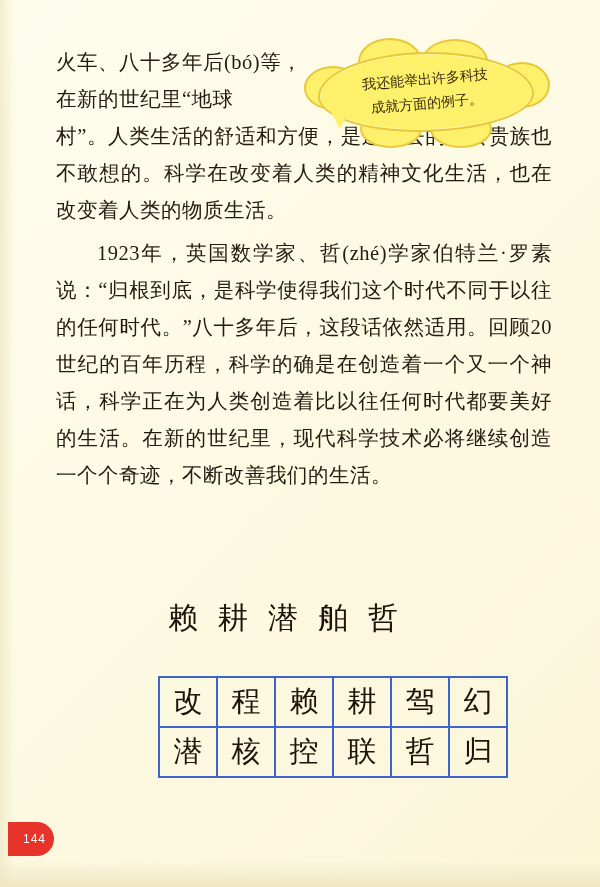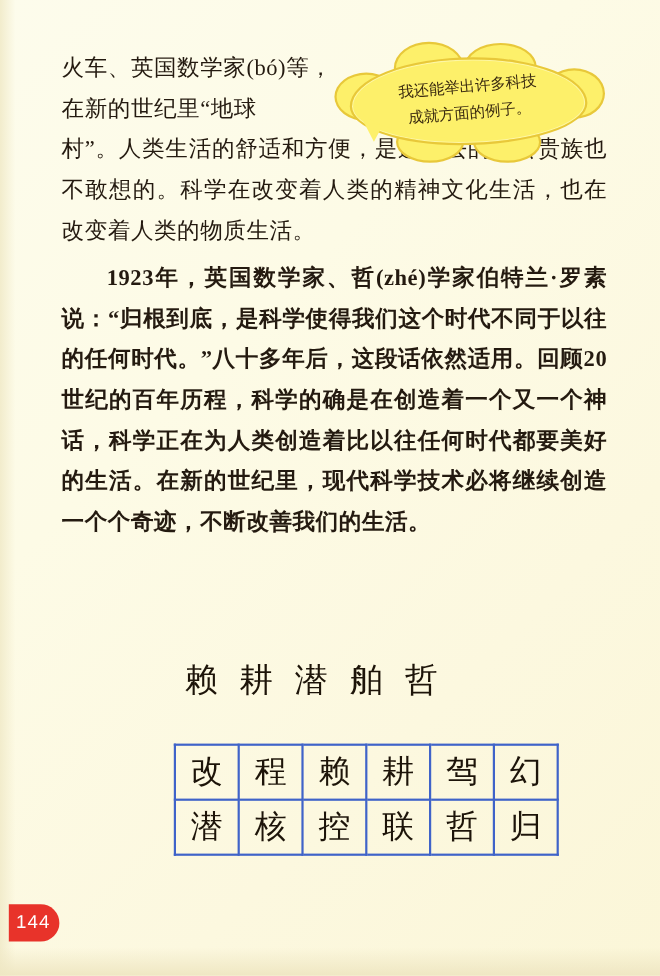--- a/index.html
+++ b/index.html
@@ -42,21 +42,20 @@
   .para {
     font-size: 20.5px;
     line-height: 37px;
     color: #241a10;
     letter-spacing: 0.5px;
     text-align: justify;
     margin: 0;
   }
   .para.indent {
     text-indent: 2em;
-    font-weight: bold;
   }
   .para-1 {
     width: 496px;
   }
   .para-1 .short-line {
     display: block;
     width: 250px;
   }
   .para-2 {
     margin-top: 6px;
@@ -157,40 +156,40 @@
   
   .page-number {
     position: absolute;
     left: 8px;
     top: 822px;
     width: 46px;
     height: 34px;
     background: #e8332a;
     border-radius: 0 18px 18px 0;
     color: #ffffff;
-    font-size: 17px;
+    font-size: 12px;
     font-family: "Liberation Sans", sans-serif;
     display: flex;
     align-items: center;
     justify-content: flex-end;
     padding-right: 8px;
     box-sizing: border-box;
     letter-spacing: 1px;
   }
 </style>
 </head>
 <body>
 
 <div class="page">
   <div class="page-edge-left"></div>
   <div class="page-edge-bottom"></div>
 
   <div class="content">
     <p class="para para-1">
-      <span class="short-line">火车、英国数学家(bó)等，</span>
+      <span class="short-line">火车、八十多年后(bó)等，</span>
       <span class="short-line">在新的世纪里“地球</span>
       <span>村”。人类生活的舒适和方便，是连过去的王公贵族也不敢想的。科学在改变着人类的精神文化生活，也在改变着人类的物质生活。</span>
     </p>
     <p class="para para-2 indent">1923年，英国数学家、哲(zhé)学家伯特兰·罗素说：“归根到底，是科学使得我们这个时代不同于以往的任何时代。”八十多年后，这段话依然适用。回顾20世纪的百年历程，科学的确是在创造着一个又一个神话，科学正在为人类创造着比以往任何时代都要美好的生活。在新的世纪里，现代科学技术必将继续创造一个个奇迹，不断改善我们的生活。</p>
   </div>
 
   <div class="bubble">
     <div class="bubble-tail"></div>
     <div class="bubble-lobe lobe-a"></div>
     <div class="bubble-lobe lobe-b"></div>

